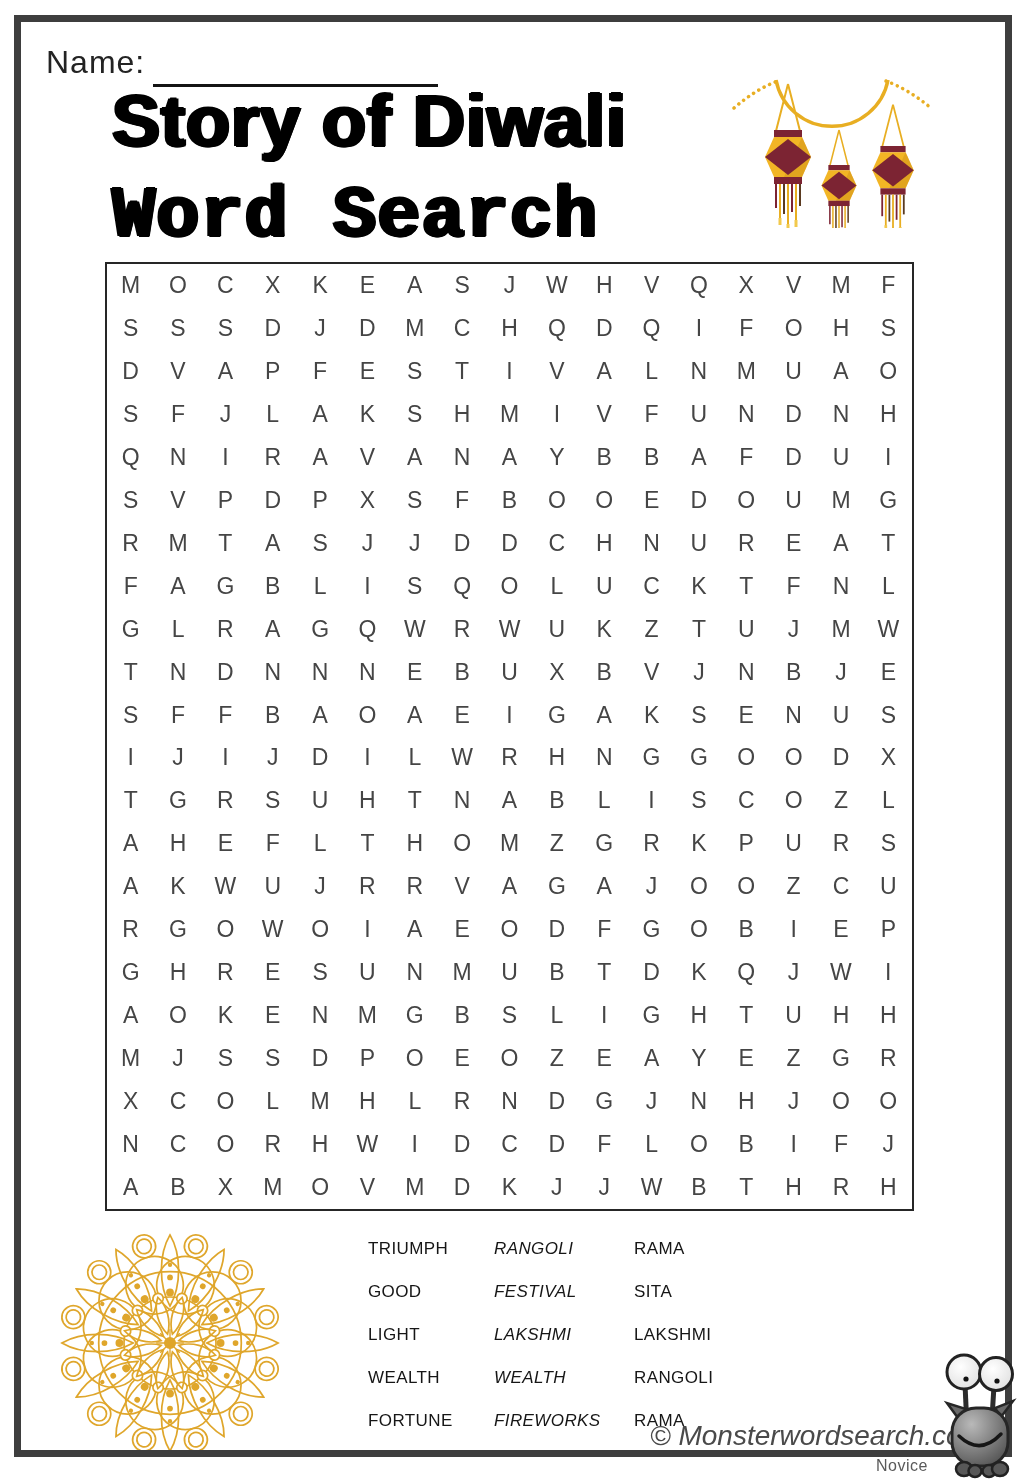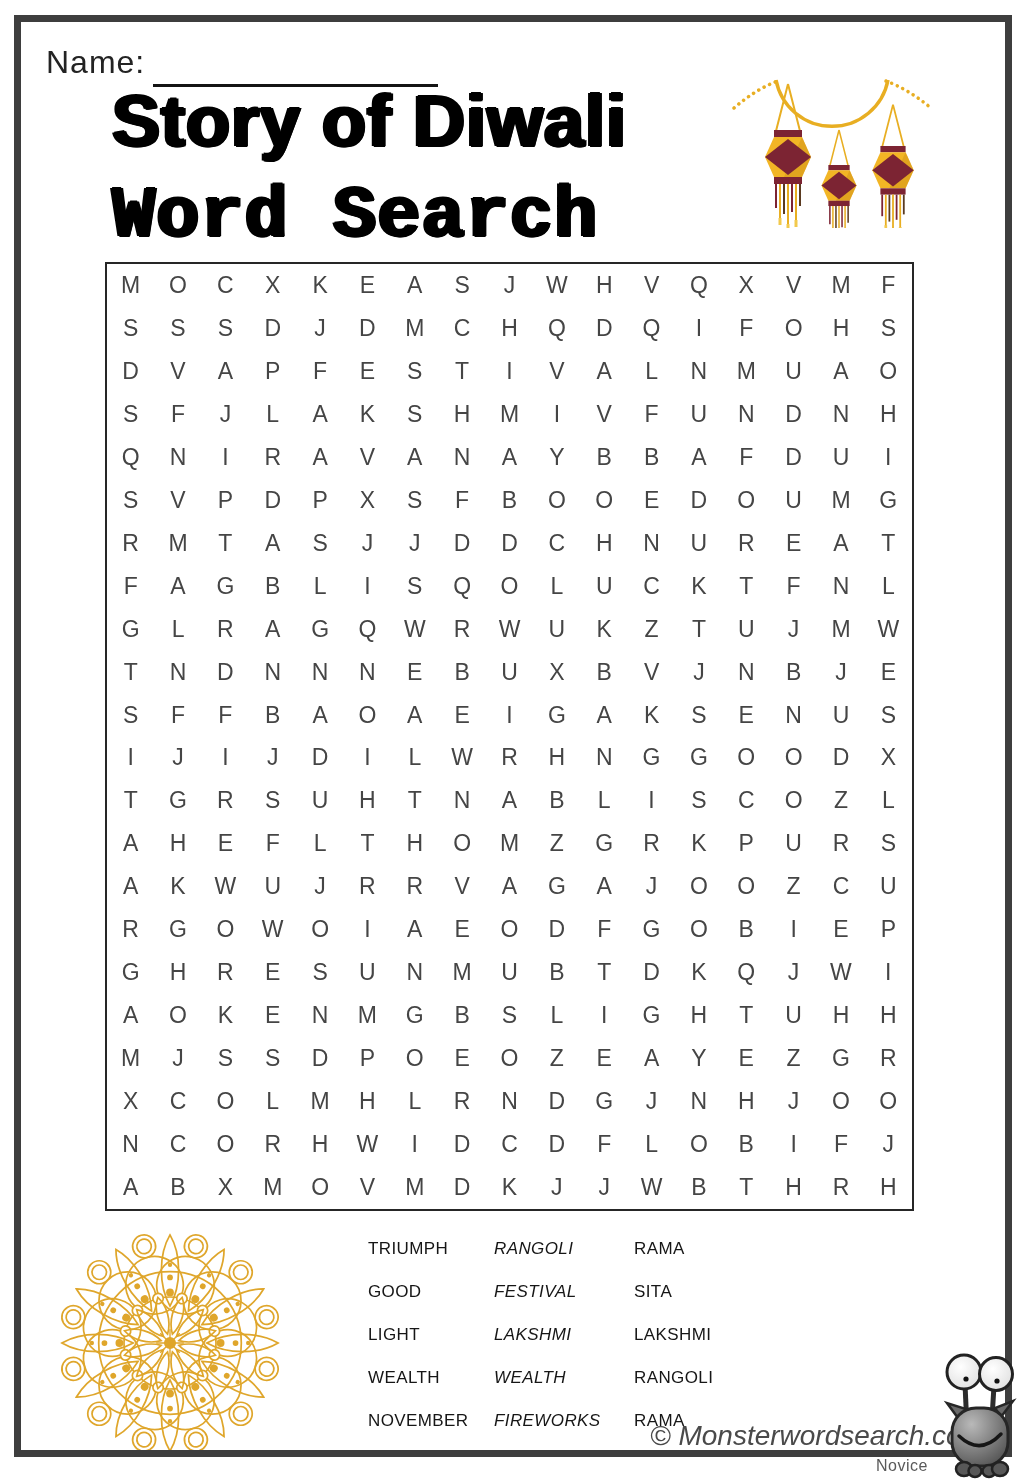--- a/index.html
+++ b/index.html
@@ -473,21 +473,21 @@
     <span class="cell">R</span>
     <span class="cell">H</span>
   </div>
 
 <div>
   <div class="word-col word-col-1">
       <div class="word">TRIUMPH</div>
       <div class="word">GOOD</div>
       <div class="word">LIGHT</div>
       <div class="word">WEALTH</div>
-      <div class="word">NOVEMBER</div>
+      <div class="word">FORTUNE</div>
     </div>
   <div class="word-col word-col-2">
       <div class="word">RANGOLI</div>
       <div class="word">FESTIVAL</div>
       <div class="word">LAKSHMI</div>
       <div class="word">WEALTH</div>
       <div class="word">FIREWORKS</div>
     </div>
   <div class="word-col word-col-3">
       <div class="word">RAMA</div>

